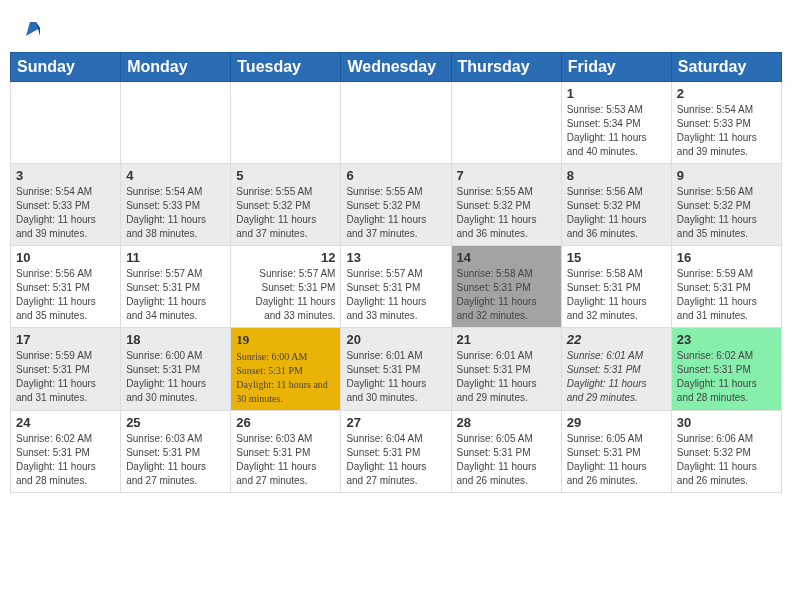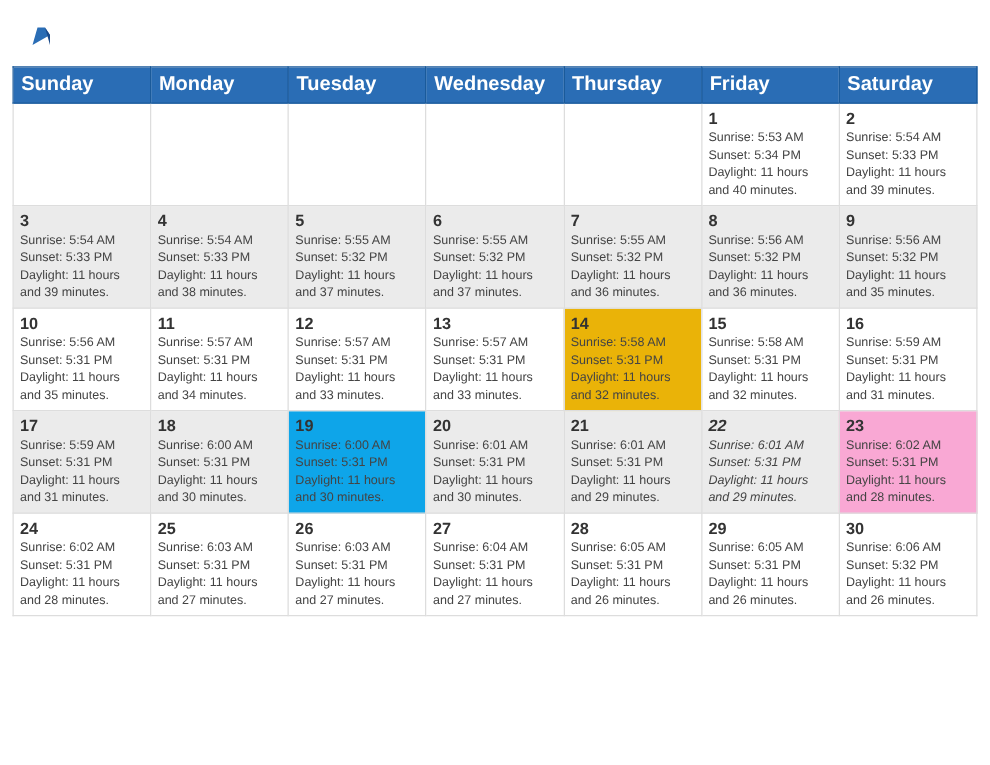--- a/index.html
+++ b/index.html
@@ -179,29 +179,29 @@
       </tr>
       <tr class="row-odd">
         <td style="background-color: rgb(255, 255, 255);">
           <span class="day-num">10</span>
           <div class="day-info">Sunrise: 5:56 AM<br>Sunset: 5:31 PM<br>Daylight: 11 hours and 35 minutes.</div>
         </td>
         <td style="background-color: rgb(255, 255, 255);">
           <span class="day-num">11</span>
           <div class="day-info">Sunrise: 5:57 AM<br>Sunset: 5:31 PM<br>Daylight: 11 hours and 34 minutes.</div>
         </td>
-        <td style="background-color: rgb(255, 255, 255);">
+        <td style="background-color: rgb(255, 255, 255); text-align: right;">
           <span class="day-num">12</span>
           <div class="day-info">Sunrise: 5:57 AM<br>Sunset: 5:31 PM<br>Daylight: 11 hours and 33 minutes.</div>
         </td>
         <td style="background-color: rgb(255, 255, 255);">
           <span class="day-num">13</span>
           <div class="day-info">Sunrise: 5:57 AM<br>Sunset: 5:31 PM<br>Daylight: 11 hours and 33 minutes.</div>
         </td>
-        <td style="background-color: #eab308;">
+        <td style="background-color: #a3a3a3;">
           <span class="day-num">14</span>
           <div class="day-info">Sunrise: 5:58 AM<br>Sunset: 5:31 PM<br>Daylight: 11 hours and 32 minutes.</div>
         </td>
         <td style="background-color: rgb(255, 255, 255);">
           <span class="day-num">15</span>
           <div class="day-info">Sunrise: 5:58 AM<br>Sunset: 5:31 PM<br>Daylight: 11 hours and 32 minutes.</div>
         </td>
         <td style="background-color: rgb(255, 255, 255);">
           <span class="day-num">16</span>
           <div class="day-info">Sunrise: 5:59 AM<br>Sunset: 5:31 PM<br>Daylight: 11 hours and 31 minutes.</div>
@@ -209,37 +209,37 @@
       </tr>
       <tr class="row-even">
         <td style="background-color: rgb(235, 235, 235);">
           <span class="day-num">17</span>
           <div class="day-info">Sunrise: 5:59 AM<br>Sunset: 5:31 PM<br>Daylight: 11 hours and 31 minutes.</div>
         </td>
         <td style="background-color: rgb(235, 235, 235);">
           <span class="day-num">18</span>
           <div class="day-info">Sunrise: 6:00 AM<br>Sunset: 5:31 PM<br>Daylight: 11 hours and 30 minutes.</div>
         </td>
-        <td style="background-color: #0ea5e9;">
+        <td style="background-color: #eab308; font-family: Liberation Serif, serif;">
           <span class="day-num">19</span>
           <div class="day-info">Sunrise: 6:00 AM<br>Sunset: 5:31 PM<br>Daylight: 11 hours and 30 minutes.</div>
         </td>
         <td style="background-color: rgb(235, 235, 235);">
           <span class="day-num">20</span>
           <div class="day-info">Sunrise: 6:01 AM<br>Sunset: 5:31 PM<br>Daylight: 11 hours and 30 minutes.</div>
         </td>
         <td style="background-color: rgb(235, 235, 235);">
           <span class="day-num">21</span>
           <div class="day-info">Sunrise: 6:01 AM<br>Sunset: 5:31 PM<br>Daylight: 11 hours and 29 minutes.</div>
         </td>
         <td style="background-color: rgb(235, 235, 235); font-style: italic;">
           <span class="day-num">22</span>
           <div class="day-info">Sunrise: 6:01 AM<br>Sunset: 5:31 PM<br>Daylight: 11 hours and 29 minutes.</div>
         </td>
-        <td style="background-color: #f9a8d4; margin-left: 13px;">
+        <td style="background-color: #86efac; margin-left: 13px;">
           <span class="day-num">23</span>
           <div class="day-info">Sunrise: 6:02 AM<br>Sunset: 5:31 PM<br>Daylight: 11 hours and 28 minutes.</div>
         </td>
       </tr>
       <tr class="row-odd">
         <td style="background-color: rgb(255, 255, 255);">
           <span class="day-num">24</span>
           <div class="day-info">Sunrise: 6:02 AM<br>Sunset: 5:31 PM<br>Daylight: 11 hours and 28 minutes.</div>
         </td>
         <td style="background-color: rgb(255, 255, 255);">

